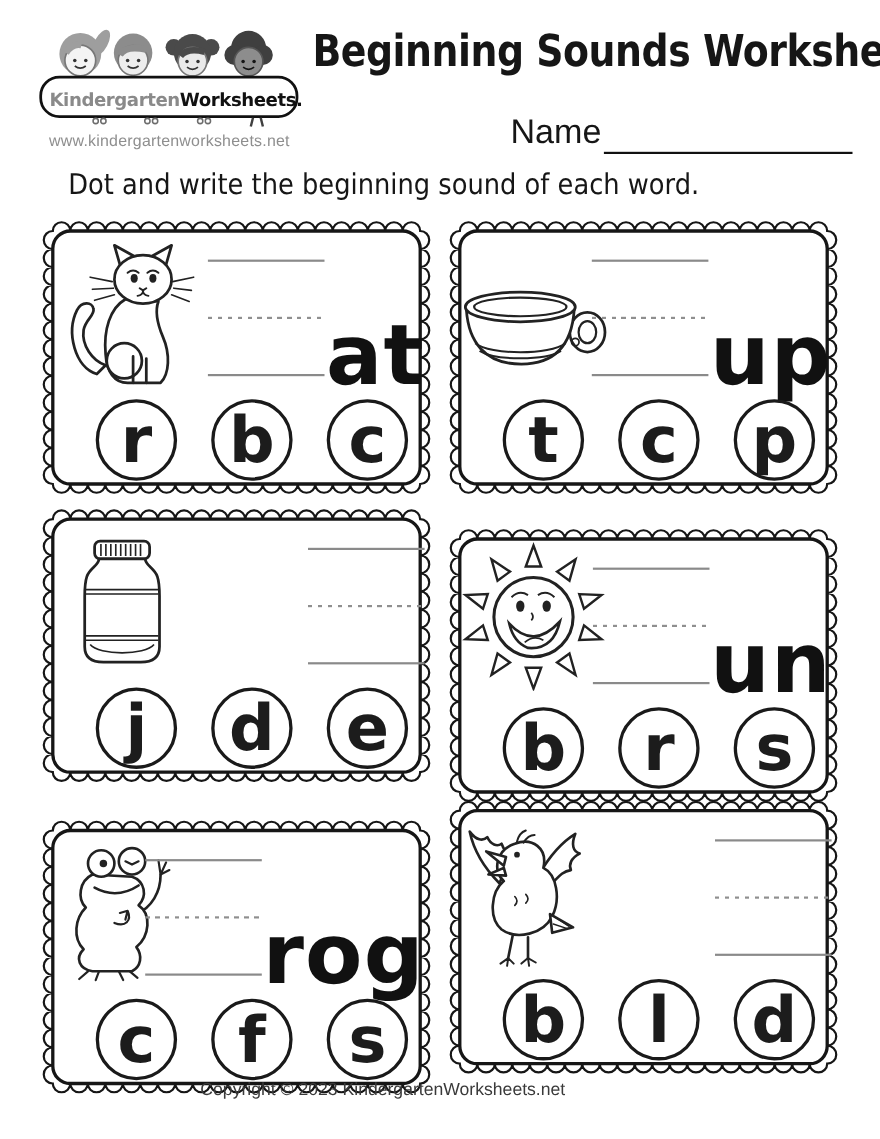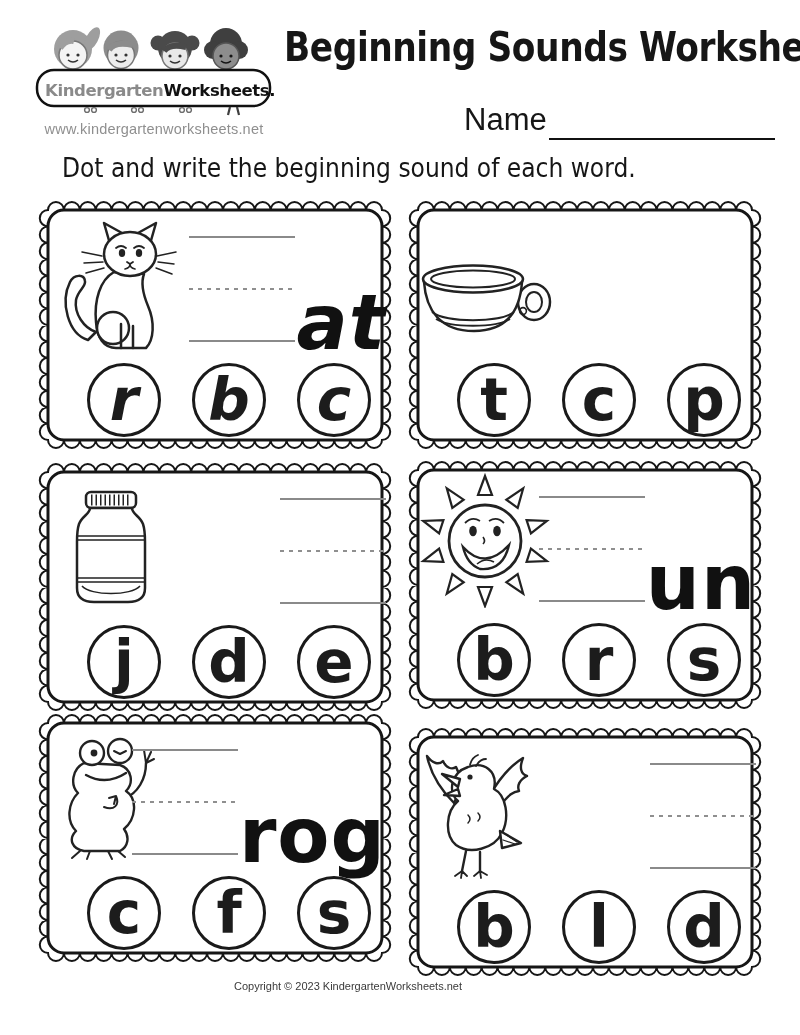--- a/index.html
+++ b/index.html
@@ -30,21 +30,21 @@
   .wline.b{top:104px;}
   .word{font-size:76px;font-weight:bold;line-height:76px;letter-spacing:1px;
         margin-bottom:-19px;margin-left:1px;white-space:nowrap;color:#111;}
   .letters{position:absolute;left:49px;bottom:13px;display:flex;gap:31px;}
   .letter-circle{width:68px;height:68px;border:3px solid #1a1a1a;border-radius:50%;
                  background:#fff;display:flex;align-items:center;justify-content:center;}
   .letter-circle span{font-size:58px;font-weight:600;line-height:1;color:#1c1c1c;}
 
   
   .footer{position:absolute;left:0;top:979px;width:696px;text-align:center;
-          font-family:"Liberation Sans",sans-serif;font-size:11px;color:#3a3a3a;line-height:1.45;}
+          font-family:"Liberation Sans",sans-serif;font-size:16px;color:#3a3a3a;line-height:1.45;}
 </style>
 </head>
 <body>
 
 <div class="page">
 
   <svg class="logo-svg" width="240" height="106" viewBox="0 0 240 106">
 
     <g>
       <circle cx="39" cy="37" r="19" fill="#9e9e9e"></circle>
@@ -105,21 +105,21 @@
 
   <div class="title">Beginning Sounds Worksheet</div>
 
   <div class="name-row">
     <span class="name-label">Name</span>
     <div class="name-line"></div>
   </div>
 
   <div class="instruction">Dot and write the beginning sound of each word.</div>
 
-  <div class="card" style="left:38px;top:200px;font-style:italic;">
+  <div class="card" style="left:38px;top:200px;">
     <svg class="frame" width="354" height="250">
       <path class="scallop-edge" fill="#fff" stroke="#161616" stroke-width="2" d="M 10 10 a 7.9523809523809526 7.9523809523809526 0 0 1 15.904761904761905 0 a 7.9523809523809526 7.9523809523809526 0 0 1 15.904761904761905 0 a 7.9523809523809526 7.9523809523809526 0 0 1 15.904761904761905 0 a 7.9523809523809526 7.9523809523809526 0 0 1 15.904761904761905 0 a 7.9523809523809526 7.9523809523809526 0 0 1 15.904761904761905 0 a 7.9523809523809526 7.9523809523809526 0 0 1 15.904761904761905 0 a 7.9523809523809526 7.9523809523809526 0 0 1 15.904761904761905 0 a 7.9523809523809526 7.9523809523809526 0 0 1 15.904761904761905 0 a 7.9523809523809526 7.9523809523809526 0 0 1 15.904761904761905 0 a 7.9523809523809526 7.9523809523809526 0 0 1 15.904761904761905 0 a 7.9523809523809526 7.9523809523809526 0 0 1 15.904761904761905 0 a 7.9523809523809526 7.9523809523809526 0 0 1 15.904761904761905 0 a 7.9523809523809526 7.9523809523809526 0 0 1 15.904761904761905 0 a 7.9523809523809526 7.9523809523809526 0 0 1 15.904761904761905 0 a 7.9523809523809526 7.9523809523809526 0 0 1 15.904761904761905 0 a 7.9523809523809526 7.9523809523809526 0 0 1 15.904761904761905 0 a 7.9523809523809526 7.9523809523809526 0 0 1 15.904761904761905 0 a 7.9523809523809526 7.9523809523809526 0 0 1 15.904761904761905 0 a 7.9523809523809526 7.9523809523809526 0 0 1 15.904761904761905 0 a 7.9523809523809526 7.9523809523809526 0 0 1 15.904761904761905 0 a 7.9523809523809526 7.9523809523809526 0 0 1 15.904761904761905 0 a 8.214285714285714 8.214285714285714 0 0 1 0 16.428571428571427 a 8.214285714285714 8.214285714285714 0 0 1 0 16.428571428571427 a 8.214285714285714 8.214285714285714 0 0 1 0 16.428571428571427 a 8.214285714285714 8.214285714285714 0 0 1 0 16.428571428571427 a 8.214285714285714 8.214285714285714 0 0 1 0 16.428571428571427 a 8.214285714285714 8.214285714285714 0 0 1 0 16.428571428571427 a 8.214285714285714 8.214285714285714 0 0 1 0 16.428571428571427 a 8.214285714285714 8.214285714285714 0 0 1 0 16.428571428571427 a 8.214285714285714 8.214285714285714 0 0 1 0 16.428571428571427 a 8.214285714285714 8.214285714285714 0 0 1 0 16.428571428571427 a 8.214285714285714 8.214285714285714 0 0 1 0 16.428571428571427 a 8.214285714285714 8.214285714285714 0 0 1 0 16.428571428571427 a 8.214285714285714 8.214285714285714 0 0 1 0 16.428571428571427 a 8.214285714285714 8.214285714285714 0 0 1 0 16.428571428571427 a 7.9523809523809526 7.9523809523809526 0 0 1 -15.904761904761905 0 a 7.9523809523809526 7.9523809523809526 0 0 1 -15.904761904761905 0 a 7.9523809523809526 7.9523809523809526 0 0 1 -15.904761904761905 0 a 7.9523809523809526 7.9523809523809526 0 0 1 -15.904761904761905 0 a 7.9523809523809526 7.9523809523809526 0 0 1 -15.904761904761905 0 a 7.9523809523809526 7.9523809523809526 0 0 1 -15.904761904761905 0 a 7.9523809523809526 7.9523809523809526 0 0 1 -15.904761904761905 0 a 7.9523809523809526 7.9523809523809526 0 0 1 -15.904761904761905 0 a 7.9523809523809526 7.9523809523809526 0 0 1 -15.904761904761905 0 a 7.9523809523809526 7.9523809523809526 0 0 1 -15.904761904761905 0 a 7.9523809523809526 7.9523809523809526 0 0 1 -15.904761904761905 0 a 7.9523809523809526 7.9523809523809526 0 0 1 -15.904761904761905 0 a 7.9523809523809526 7.9523809523809526 0 0 1 -15.904761904761905 0 a 7.9523809523809526 7.9523809523809526 0 0 1 -15.904761904761905 0 a 7.9523809523809526 7.9523809523809526 0 0 1 -15.904761904761905 0 a 7.9523809523809526 7.9523809523809526 0 0 1 -15.904761904761905 0 a 7.9523809523809526 7.9523809523809526 0 0 1 -15.904761904761905 0 a 7.9523809523809526 7.9523809523809526 0 0 1 -15.904761904761905 0 a 7.9523809523809526 7.9523809523809526 0 0 1 -15.904761904761905 0 a 7.9523809523809526 7.9523809523809526 0 0 1 -15.904761904761905 0 a 7.9523809523809526 7.9523809523809526 0 0 1 -15.904761904761905 0 a 8.214285714285714 8.214285714285714 0 0 1 0 -16.428571428571427 a 8.214285714285714 8.214285714285714 0 0 1 0 -16.428571428571427 a 8.214285714285714 8.214285714285714 0 0 1 0 -16.428571428571427 a 8.214285714285714 8.214285714285714 0 0 1 0 -16.428571428571427 a 8.214285714285714 8.214285714285714 0 0 1 0 -16.428571428571427 a 8.214285714285714 8.214285714285714 0 0 1 0 -16.428571428571427 a 8.214285714285714 8.214285714285714 0 0 1 0 -16.428571428571427 a 8.214285714285714 8.214285714285714 0 0 1 0 -16.428571428571427 a 8.214285714285714 8.214285714285714 0 0 1 0 -16.428571428571427 a 8.214285714285714 8.214285714285714 0 0 1 0 -16.428571428571427 a 8.214285714285714 8.214285714285714 0 0 1 0 -16.428571428571427 a 8.214285714285714 8.214285714285714 0 0 1 0 -16.428571428571427 a 8.214285714285714 8.214285714285714 0 0 1 0 -16.428571428571427 a 8.214285714285714 8.214285714285714 0 0 1 0 -16.428571428571427 Z"></path>
       <rect x="10" y="10" width="334" height="230" rx="16" fill="#fff" stroke="#161616" stroke-width="3"></rect>
     </svg>
     <svg class="illustration" style="left:20px;top:18px;" width="122" height="136" viewBox="0 0 122 136" aria-label="cat">
       <g fill="#fff" stroke="#222" stroke-width="2.5" stroke-linecap="round" stroke-linejoin="round">
         <path d="M30,122 C10,116 2,84 12,64 C16,56 26,56 27,63 C28,69 20,72 18,82 C16,96 26,110 38,114 Z"></path>
         <path d="M56,54 C42,62 36,82 38,104 C39,120 46,130 58,130 L88,130 C96,122 97,104 90,88 C85,76 83,64 86,56 Z"></path>
         <circle cx="55" cy="110" r="16"></circle>
         <path d="M63,130 L63,106 M75,130 L75,108" fill="none"></path>
@@ -165,20 +165,28 @@
         <ellipse cx="114" cy="40" rx="16" ry="18"></ellipse>
         <ellipse cx="114" cy="40" rx="8" ry="10" fill="none" stroke-width="2"></ellipse>
         <circle cx="103" cy="49" r="3.4" fill="none" stroke-width="1.6"></circle>
         <path d="M4,20 C6,48 20,69 54,69 C88,69 100,48 102,20 Z"></path>
         <ellipse cx="53" cy="17" rx="50" ry="13.5"></ellipse>
         <ellipse cx="53" cy="17" rx="42" ry="8.5" fill="none" stroke-width="2"></ellipse>
         <path d="M12,50 C26,61 80,61 94,50" fill="none" stroke-width="1.8"></path>
         <path d="M16,57 C30,66 76,66 90,57" fill="none" stroke-width="1.8"></path>
       </g>
     </svg>
+    <div class="write-area">
+      <div class="lines">
+        <div class="wline t"></div>
+        <div class="wline m"></div>
+        <div class="wline b"></div>
+      </div>
+      <div class="word">up</div>
+    </div>
     <div class="letters">
       <div class="letter-circle">
           <span>t</span>
         </div>
       <div class="letter-circle">
           <span>c</span>
         </div>
       <div class="letter-circle">
           <span>p</span>
         </div>
@@ -213,21 +221,21 @@
         </div>
       <div class="letter-circle">
           <span>d</span>
         </div>
       <div class="letter-circle">
           <span>e</span>
         </div>
     </div>
   </div>
 
-  <div class="card" style="left:408px;top:460px;">
+  <div class="card" style="left:408px;top:480px;">
     <svg class="frame" width="354" height="250">
       <path class="scallop-edge" fill="#fff" stroke="#161616" stroke-width="2" d="M 10 10 a 7.9523809523809526 7.9523809523809526 0 0 1 15.904761904761905 0 a 7.9523809523809526 7.9523809523809526 0 0 1 15.904761904761905 0 a 7.9523809523809526 7.9523809523809526 0 0 1 15.904761904761905 0 a 7.9523809523809526 7.9523809523809526 0 0 1 15.904761904761905 0 a 7.9523809523809526 7.9523809523809526 0 0 1 15.904761904761905 0 a 7.9523809523809526 7.9523809523809526 0 0 1 15.904761904761905 0 a 7.9523809523809526 7.9523809523809526 0 0 1 15.904761904761905 0 a 7.9523809523809526 7.9523809523809526 0 0 1 15.904761904761905 0 a 7.9523809523809526 7.9523809523809526 0 0 1 15.904761904761905 0 a 7.9523809523809526 7.9523809523809526 0 0 1 15.904761904761905 0 a 7.9523809523809526 7.9523809523809526 0 0 1 15.904761904761905 0 a 7.9523809523809526 7.9523809523809526 0 0 1 15.904761904761905 0 a 7.9523809523809526 7.9523809523809526 0 0 1 15.904761904761905 0 a 7.9523809523809526 7.9523809523809526 0 0 1 15.904761904761905 0 a 7.9523809523809526 7.9523809523809526 0 0 1 15.904761904761905 0 a 7.9523809523809526 7.9523809523809526 0 0 1 15.904761904761905 0 a 7.9523809523809526 7.9523809523809526 0 0 1 15.904761904761905 0 a 7.9523809523809526 7.9523809523809526 0 0 1 15.904761904761905 0 a 7.9523809523809526 7.9523809523809526 0 0 1 15.904761904761905 0 a 7.9523809523809526 7.9523809523809526 0 0 1 15.904761904761905 0 a 7.9523809523809526 7.9523809523809526 0 0 1 15.904761904761905 0 a 8.214285714285714 8.214285714285714 0 0 1 0 16.428571428571427 a 8.214285714285714 8.214285714285714 0 0 1 0 16.428571428571427 a 8.214285714285714 8.214285714285714 0 0 1 0 16.428571428571427 a 8.214285714285714 8.214285714285714 0 0 1 0 16.428571428571427 a 8.214285714285714 8.214285714285714 0 0 1 0 16.428571428571427 a 8.214285714285714 8.214285714285714 0 0 1 0 16.428571428571427 a 8.214285714285714 8.214285714285714 0 0 1 0 16.428571428571427 a 8.214285714285714 8.214285714285714 0 0 1 0 16.428571428571427 a 8.214285714285714 8.214285714285714 0 0 1 0 16.428571428571427 a 8.214285714285714 8.214285714285714 0 0 1 0 16.428571428571427 a 8.214285714285714 8.214285714285714 0 0 1 0 16.428571428571427 a 8.214285714285714 8.214285714285714 0 0 1 0 16.428571428571427 a 8.214285714285714 8.214285714285714 0 0 1 0 16.428571428571427 a 8.214285714285714 8.214285714285714 0 0 1 0 16.428571428571427 a 7.9523809523809526 7.9523809523809526 0 0 1 -15.904761904761905 0 a 7.9523809523809526 7.9523809523809526 0 0 1 -15.904761904761905 0 a 7.9523809523809526 7.9523809523809526 0 0 1 -15.904761904761905 0 a 7.9523809523809526 7.9523809523809526 0 0 1 -15.904761904761905 0 a 7.9523809523809526 7.9523809523809526 0 0 1 -15.904761904761905 0 a 7.9523809523809526 7.9523809523809526 0 0 1 -15.904761904761905 0 a 7.9523809523809526 7.9523809523809526 0 0 1 -15.904761904761905 0 a 7.9523809523809526 7.9523809523809526 0 0 1 -15.904761904761905 0 a 7.9523809523809526 7.9523809523809526 0 0 1 -15.904761904761905 0 a 7.9523809523809526 7.9523809523809526 0 0 1 -15.904761904761905 0 a 7.9523809523809526 7.9523809523809526 0 0 1 -15.904761904761905 0 a 7.9523809523809526 7.9523809523809526 0 0 1 -15.904761904761905 0 a 7.9523809523809526 7.9523809523809526 0 0 1 -15.904761904761905 0 a 7.9523809523809526 7.9523809523809526 0 0 1 -15.904761904761905 0 a 7.9523809523809526 7.9523809523809526 0 0 1 -15.904761904761905 0 a 7.9523809523809526 7.9523809523809526 0 0 1 -15.904761904761905 0 a 7.9523809523809526 7.9523809523809526 0 0 1 -15.904761904761905 0 a 7.9523809523809526 7.9523809523809526 0 0 1 -15.904761904761905 0 a 7.9523809523809526 7.9523809523809526 0 0 1 -15.904761904761905 0 a 7.9523809523809526 7.9523809523809526 0 0 1 -15.904761904761905 0 a 7.9523809523809526 7.9523809523809526 0 0 1 -15.904761904761905 0 a 8.214285714285714 8.214285714285714 0 0 1 0 -16.428571428571427 a 8.214285714285714 8.214285714285714 0 0 1 0 -16.428571428571427 a 8.214285714285714 8.214285714285714 0 0 1 0 -16.428571428571427 a 8.214285714285714 8.214285714285714 0 0 1 0 -16.428571428571427 a 8.214285714285714 8.214285714285714 0 0 1 0 -16.428571428571427 a 8.214285714285714 8.214285714285714 0 0 1 0 -16.428571428571427 a 8.214285714285714 8.214285714285714 0 0 1 0 -16.428571428571427 a 8.214285714285714 8.214285714285714 0 0 1 0 -16.428571428571427 a 8.214285714285714 8.214285714285714 0 0 1 0 -16.428571428571427 a 8.214285714285714 8.214285714285714 0 0 1 0 -16.428571428571427 a 8.214285714285714 8.214285714285714 0 0 1 0 -16.428571428571427 a 8.214285714285714 8.214285714285714 0 0 1 0 -16.428571428571427 a 8.214285714285714 8.214285714285714 0 0 1 0 -16.428571428571427 a 8.214285714285714 8.214285714285714 0 0 1 0 -16.428571428571427 Z"></path>
       <rect x="10" y="10" width="334" height="230" rx="16" fill="#fff" stroke="#161616" stroke-width="3"></rect>
     </svg>
     <svg class="illustration" style="left:8px;top:10px;" width="138" height="138" viewBox="0 0 138 138" aria-label="sun">
       <defs>
           <path id="ray" d="M-7,-46 L0,-65 L7,-46 Z"></path>
         </defs>
       <g fill="#fff" stroke="#222" stroke-width="2.2" transform="translate(69,71)">
         <use href="#ray"></use>
@@ -263,21 +271,21 @@
         </div>
       <div class="letter-circle">
           <span>r</span>
         </div>
       <div class="letter-circle">
           <span>s</span>
         </div>
     </div>
   </div>
 
-  <div class="card" style="left:38px;top:713px;">
+  <div class="card" style="left:38px;top:745px;">
     <svg class="frame" width="354" height="250">
       <path class="scallop-edge" fill="#fff" stroke="#161616" stroke-width="2" d="M 10 10 a 7.9523809523809526 7.9523809523809526 0 0 1 15.904761904761905 0 a 7.9523809523809526 7.9523809523809526 0 0 1 15.904761904761905 0 a 7.9523809523809526 7.9523809523809526 0 0 1 15.904761904761905 0 a 7.9523809523809526 7.9523809523809526 0 0 1 15.904761904761905 0 a 7.9523809523809526 7.9523809523809526 0 0 1 15.904761904761905 0 a 7.9523809523809526 7.9523809523809526 0 0 1 15.904761904761905 0 a 7.9523809523809526 7.9523809523809526 0 0 1 15.904761904761905 0 a 7.9523809523809526 7.9523809523809526 0 0 1 15.904761904761905 0 a 7.9523809523809526 7.9523809523809526 0 0 1 15.904761904761905 0 a 7.9523809523809526 7.9523809523809526 0 0 1 15.904761904761905 0 a 7.9523809523809526 7.9523809523809526 0 0 1 15.904761904761905 0 a 7.9523809523809526 7.9523809523809526 0 0 1 15.904761904761905 0 a 7.9523809523809526 7.9523809523809526 0 0 1 15.904761904761905 0 a 7.9523809523809526 7.9523809523809526 0 0 1 15.904761904761905 0 a 7.9523809523809526 7.9523809523809526 0 0 1 15.904761904761905 0 a 7.9523809523809526 7.9523809523809526 0 0 1 15.904761904761905 0 a 7.9523809523809526 7.9523809523809526 0 0 1 15.904761904761905 0 a 7.9523809523809526 7.9523809523809526 0 0 1 15.904761904761905 0 a 7.9523809523809526 7.9523809523809526 0 0 1 15.904761904761905 0 a 7.9523809523809526 7.9523809523809526 0 0 1 15.904761904761905 0 a 7.9523809523809526 7.9523809523809526 0 0 1 15.904761904761905 0 a 8.214285714285714 8.214285714285714 0 0 1 0 16.428571428571427 a 8.214285714285714 8.214285714285714 0 0 1 0 16.428571428571427 a 8.214285714285714 8.214285714285714 0 0 1 0 16.428571428571427 a 8.214285714285714 8.214285714285714 0 0 1 0 16.428571428571427 a 8.214285714285714 8.214285714285714 0 0 1 0 16.428571428571427 a 8.214285714285714 8.214285714285714 0 0 1 0 16.428571428571427 a 8.214285714285714 8.214285714285714 0 0 1 0 16.428571428571427 a 8.214285714285714 8.214285714285714 0 0 1 0 16.428571428571427 a 8.214285714285714 8.214285714285714 0 0 1 0 16.428571428571427 a 8.214285714285714 8.214285714285714 0 0 1 0 16.428571428571427 a 8.214285714285714 8.214285714285714 0 0 1 0 16.428571428571427 a 8.214285714285714 8.214285714285714 0 0 1 0 16.428571428571427 a 8.214285714285714 8.214285714285714 0 0 1 0 16.428571428571427 a 8.214285714285714 8.214285714285714 0 0 1 0 16.428571428571427 a 7.9523809523809526 7.9523809523809526 0 0 1 -15.904761904761905 0 a 7.9523809523809526 7.9523809523809526 0 0 1 -15.904761904761905 0 a 7.9523809523809526 7.9523809523809526 0 0 1 -15.904761904761905 0 a 7.9523809523809526 7.9523809523809526 0 0 1 -15.904761904761905 0 a 7.9523809523809526 7.9523809523809526 0 0 1 -15.904761904761905 0 a 7.9523809523809526 7.9523809523809526 0 0 1 -15.904761904761905 0 a 7.9523809523809526 7.9523809523809526 0 0 1 -15.904761904761905 0 a 7.9523809523809526 7.9523809523809526 0 0 1 -15.904761904761905 0 a 7.9523809523809526 7.9523809523809526 0 0 1 -15.904761904761905 0 a 7.9523809523809526 7.9523809523809526 0 0 1 -15.904761904761905 0 a 7.9523809523809526 7.9523809523809526 0 0 1 -15.904761904761905 0 a 7.9523809523809526 7.9523809523809526 0 0 1 -15.904761904761905 0 a 7.9523809523809526 7.9523809523809526 0 0 1 -15.904761904761905 0 a 7.9523809523809526 7.9523809523809526 0 0 1 -15.904761904761905 0 a 7.9523809523809526 7.9523809523809526 0 0 1 -15.904761904761905 0 a 7.9523809523809526 7.9523809523809526 0 0 1 -15.904761904761905 0 a 7.9523809523809526 7.9523809523809526 0 0 1 -15.904761904761905 0 a 7.9523809523809526 7.9523809523809526 0 0 1 -15.904761904761905 0 a 7.9523809523809526 7.9523809523809526 0 0 1 -15.904761904761905 0 a 7.9523809523809526 7.9523809523809526 0 0 1 -15.904761904761905 0 a 7.9523809523809526 7.9523809523809526 0 0 1 -15.904761904761905 0 a 8.214285714285714 8.214285714285714 0 0 1 0 -16.428571428571427 a 8.214285714285714 8.214285714285714 0 0 1 0 -16.428571428571427 a 8.214285714285714 8.214285714285714 0 0 1 0 -16.428571428571427 a 8.214285714285714 8.214285714285714 0 0 1 0 -16.428571428571427 a 8.214285714285714 8.214285714285714 0 0 1 0 -16.428571428571427 a 8.214285714285714 8.214285714285714 0 0 1 0 -16.428571428571427 a 8.214285714285714 8.214285714285714 0 0 1 0 -16.428571428571427 a 8.214285714285714 8.214285714285714 0 0 1 0 -16.428571428571427 a 8.214285714285714 8.214285714285714 0 0 1 0 -16.428571428571427 a 8.214285714285714 8.214285714285714 0 0 1 0 -16.428571428571427 a 8.214285714285714 8.214285714285714 0 0 1 0 -16.428571428571427 a 8.214285714285714 8.214285714285714 0 0 1 0 -16.428571428571427 a 8.214285714285714 8.214285714285714 0 0 1 0 -16.428571428571427 a 8.214285714285714 8.214285714285714 0 0 1 0 -16.428571428571427 Z"></path>
       <rect x="10" y="10" width="334" height="230" rx="16" fill="#fff" stroke="#161616" stroke-width="3"></rect>
     </svg>
     <svg class="illustration" style="left:24px;top:20px;" width="102" height="128" viewBox="0 0 102 128" aria-label="frog">
       <g fill="#fff" stroke="#222" stroke-width="2.4" stroke-linecap="round" stroke-linejoin="round">
         <path d="M62,66 C76,60 84,46 84,30" fill="none"></path>
         <path d="M84,30 L82,17 M84,30 L89,19 M84,30 L92,26" fill="none" stroke-width="2"></path>
         <path d="M22,30 C10,36 8,52 16,60 C6,70 4,88 14,98 C6,106 10,116 22,118 L58,118 C66,114 68,104 62,96 C74,86 76,66 64,58 C72,50 70,36 58,32 Z"></path>
         <circle cx="30" cy="20" r="12"></circle>

